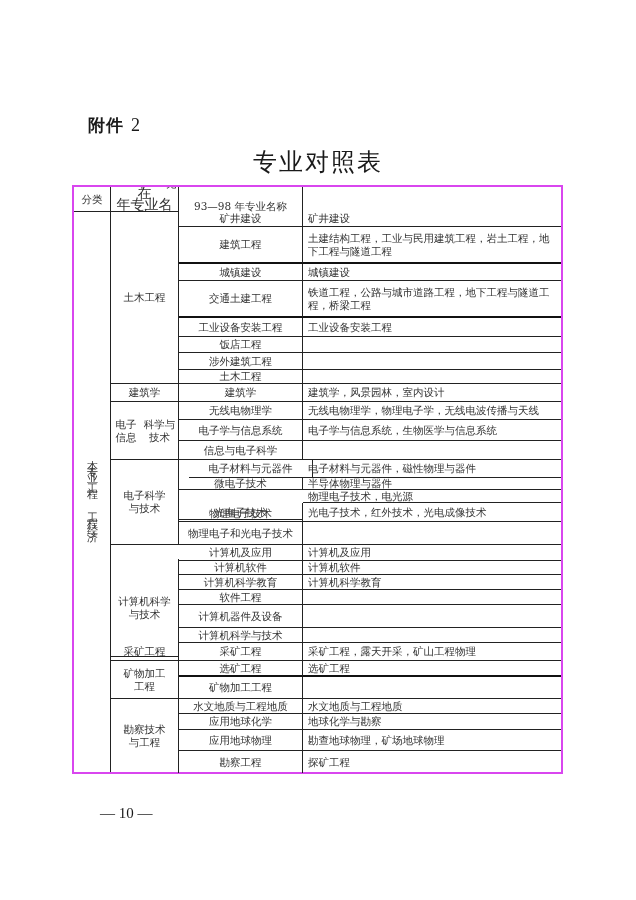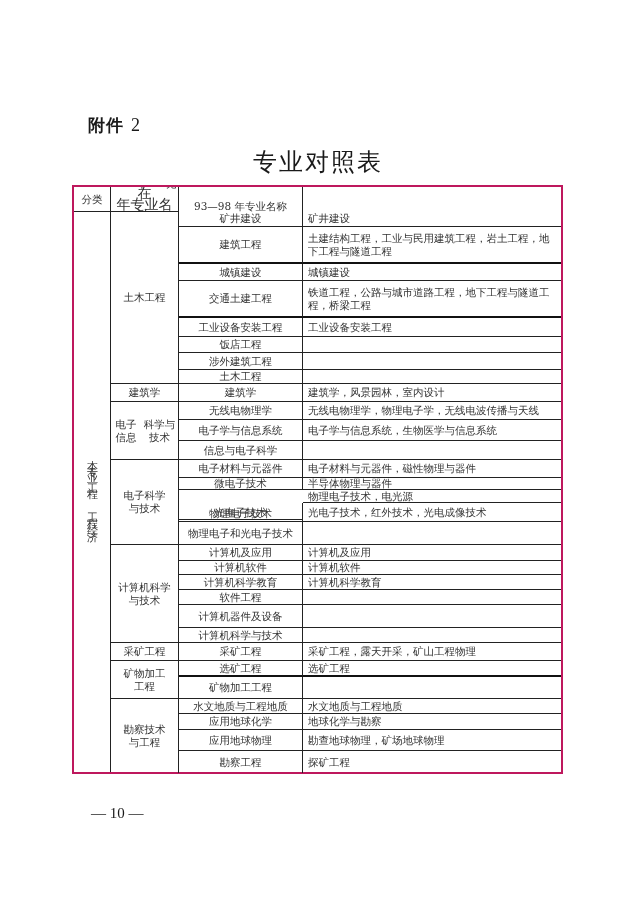--- a/index.html
+++ b/index.html
@@ -11,35 +11,35 @@
     position: absolute; left: 88px; top: 114px; font-size: 17px; font-weight: bold;
     font-family: "DejaVu Sans", "Liberation Sans", sans-serif; letter-spacing: 1px;
   }
   .attach-label .num { font-weight: normal; font-family: "Liberation Serif", serif; font-size: 18px; }
   .doc-title {
     position: absolute; left: 0; width: 636px; top: 146px; text-align: center;
     font-size: 24px; font-family: "DejaVu Sans", "Liberation Sans", sans-serif; letter-spacing: 2px;
   }
   .table {
     position: absolute; left: 72px; top: 185px; width: 491px; height: 589px;
-    border: 2px solid #be185d; box-sizing: border-box;
+    border: 2px solid #d946ef; box-sizing: border-box;
   }
   .cell {
     position: absolute; box-sizing: border-box; border-right: 1px solid #222; border-bottom: 1px solid #222;
     display: flex; align-items: center; font-size: 10.5px; line-height: 13px; overflow: hidden; color: #333;
   }
   .c { justify-content: center; text-align: center; }
   .l { justify-content: flex-start; text-align: left; padding-left: 5px; padding-right: 4px; }
   .noright { border-right: none; }
   .thick-b { border-bottom: 2px solid #111; }
   .vtext {
     writing-mode: vertical-rl; text-orientation: upright; letter-spacing: 6px; font-size: 11px;
   }
   .footer-page {
-    position: absolute; left: 91px; top: 805px; font-size: 15px;
+    position: absolute; left: 100px; top: 805px; font-size: 15px;
     font-family: "Liberation Serif", serif;
   }
 </style>
 </head>
 <body>
 
 <div class="attach-label">
   <span>附件</span>
   <span class="num">2</span>
 </div>
@@ -91,31 +91,31 @@
       <div class="cell c" style="left: 105px; top: 215px; width: 124px; height: 18px;">无线电物理学</div>
       <div class="cell l noright" style="left: 229px; top: 215px; width: 258px; height: 18px;">无线电物理学，物理电子学，无线电波传播与天线</div>
       <div class="cell c" style="left: 105px; top: 233px; width: 124px; height: 21px;">电子学与信息系统</div>
       <div class="cell l noright" style="left: 229px; top: 233px; width: 258px; height: 21px;">电子学与信息系统，生物医学与信息系统</div>
       <div class="cell c" style="left: 105px; top: 254px; width: 124px; height: 19px;">信息与电子科学</div>
       <div class="cell l noright" style="left: 229px; top: 254px; width: 258px; height: 19px;"></div>
       <div class="cell c" style="left: 37px; top: 273px; width: 68px; height: 85px; flex-direction: column;">
         <span>电子科学</span>
         <span>与技术</span>
       </div>
-      <div class="cell c" style="left: 105px; top: 273px; width: 124px; height: 18px;">电子材料与元器件</div>
+      <div class="cell c" style="left: 115px; top: 273px; width: 124px; height: 18px;">电子材料与元器件</div>
       <div class="cell l noright" style="left: 229px; top: 273px; width: 258px; height: 18px;">电子材料与元器件，磁性物理与器件</div>
       <div class="cell c" style="left: 105px; top: 291px; width: 124px; height: 12px;">微电子技术</div>
       <div class="cell l noright" style="left: 229px; top: 291px; width: 258px; height: 12px;">半导体物理与器件</div>
       <div class="cell c" style="left: 105px; top: 303px; width: 124px; height: 13px; margin-top: 17px;">物理电子技术</div>
       <div class="cell l noright" style="left: 229px; top: 303px; width: 258px; height: 13px;">物理电子技术，电光源</div>
       <div class="cell c" style="left: 105px; top: 316px; width: 124px; height: 19px;">光电子技术</div>
       <div class="cell l noright" style="left: 229px; top: 316px; width: 258px; height: 19px;">光电子技术，红外技术，光电成像技术</div>
       <div class="cell c" style="left: 105px; top: 335px; width: 124px; height: 23px;">物理电子和光电子技术</div>
       <div class="cell l noright" style="left: 229px; top: 335px; width: 258px; height: 23px;"></div>
-      <div class="cell c" style="left: 37px; top: 358px; width: 68px; height: 98px; flex-direction: column;">
+      <div class="cell c" style="left: 37px; top: 372px; width: 68px; height: 98px; flex-direction: column;">
         <span>计算机科学</span>
         <span>与技术</span>
       </div>
       <div class="cell c" style="left: 105px; top: 358px; width: 124px; height: 16px;">计算机及应用</div>
       <div class="cell l noright" style="left: 229px; top: 358px; width: 258px; height: 16px;">计算机及应用</div>
       <div class="cell c" style="left: 105px; top: 374px; width: 124px; height: 14px;">计算机软件</div>
       <div class="cell l noright" style="left: 229px; top: 374px; width: 258px; height: 14px;">计算机软件</div>
       <div class="cell c" style="left: 105px; top: 388px; width: 124px; height: 15px;">计算机科学教育</div>
       <div class="cell l noright" style="left: 229px; top: 388px; width: 258px; height: 15px;">计算机科学教育</div>
       <div class="cell c" style="left: 105px; top: 403px; width: 124px; height: 15px;">软件工程</div>

